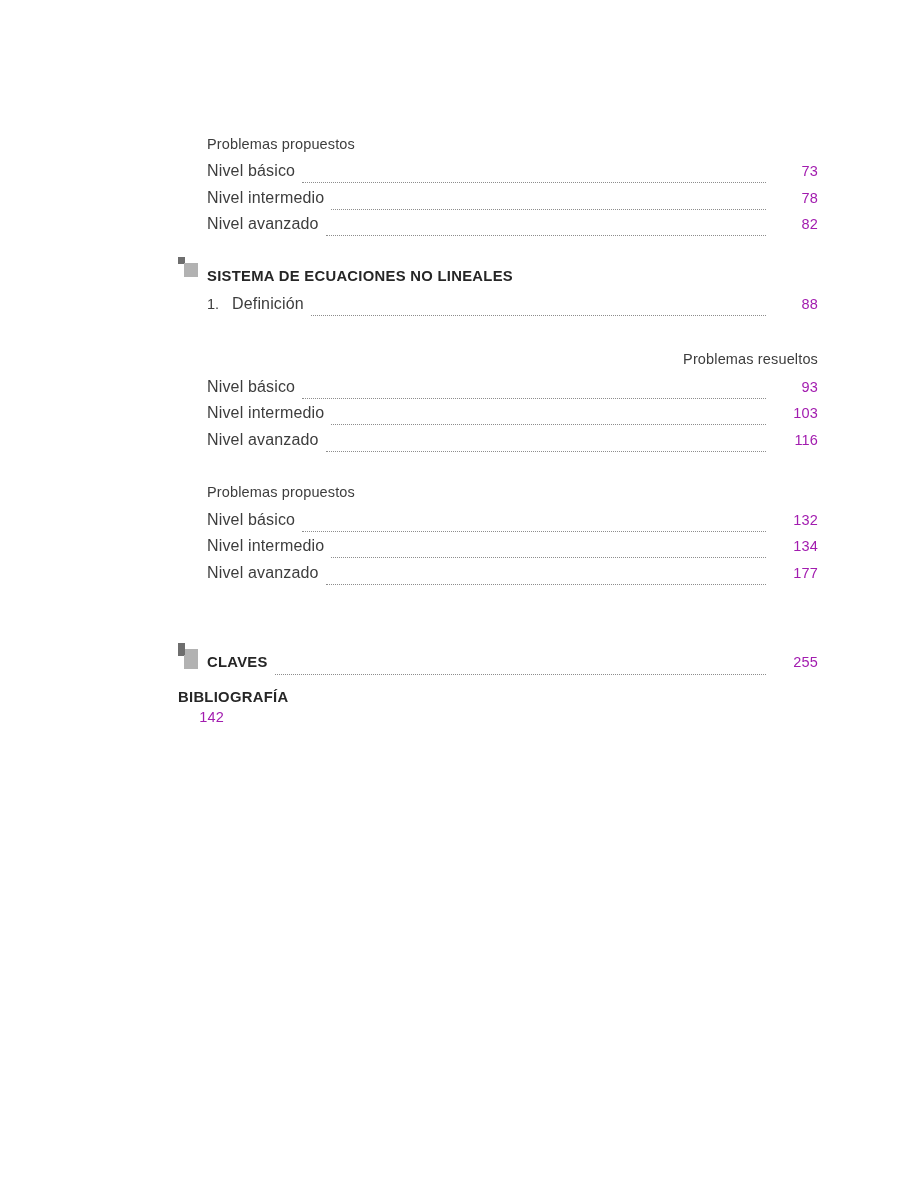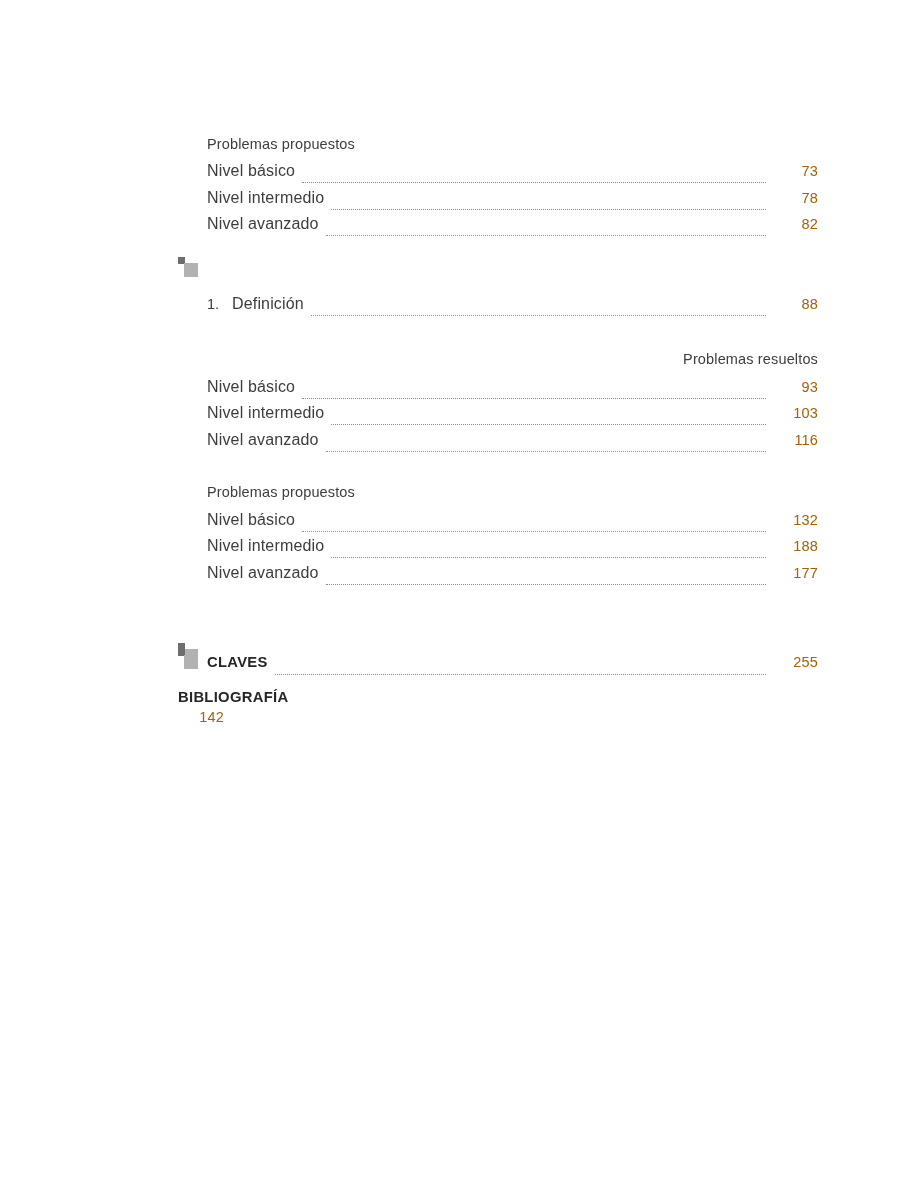--- a/index.html
+++ b/index.html
@@ -84,21 +84,21 @@
     overflow: hidden;
     border-bottom: 1px dotted #8d8d8d;
   }
 
   
   .numcol {
     flex: 0 0 46px;
     width: 46px;
     text-align: right;
     font-size: 14.5px;
-    color: #a16207;
+    color: #a21caf;
     letter-spacing: 0.01em;
   }
 
   
   .sec-icon {
     position: absolute;
     left: 0px;
     top: -11px;
     width: 24px;
     height: 24px;
@@ -151,20 +151,21 @@
       <span class="label">Nivel avanzado</span>
       <span class="leader"></span>
       <span class="numcol">82</span>
     </div>
     <div class="row section" style="top: 268px;">
       <span class="sec-icon">
         <span class="sq-small"></span>
         <span class="sq-big"></span>
       </span>
       <span class="indent"></span>
+      <span class="label-section">SISTEMA DE ECUACIONES NO LINEALES</span>
     </div>
     <div class="row" style="top: 295px;">
       <span class="indent"></span>
       <span class="num-marker">1.</span>
       <span class="label">Definición</span>
       <span class="leader"></span>
       <span class="numcol">88</span>
     </div>
     <div class="row" style="top: 351px; justify-content: flex-end;">
       <span class="indent"></span>
@@ -195,21 +196,21 @@
     <div class="row" style="top: 511px;">
       <span class="indent"></span>
       <span class="label">Nivel básico</span>
       <span class="leader"></span>
       <span class="numcol">132</span>
     </div>
     <div class="row" style="top: 537px;">
       <span class="indent"></span>
       <span class="label">Nivel intermedio</span>
       <span class="leader"></span>
-      <span class="numcol">188</span>
+      <span class="numcol">134</span>
     </div>
     <div class="row" style="top: 564px;">
       <span class="indent"></span>
       <span class="label">Nivel avanzado</span>
       <span class="leader"></span>
       <span class="numcol">177</span>
     </div>
     <div class="row section" style="top: 654px;">
       <span class="sec-icon">
         <span class="sq-small"></span>

